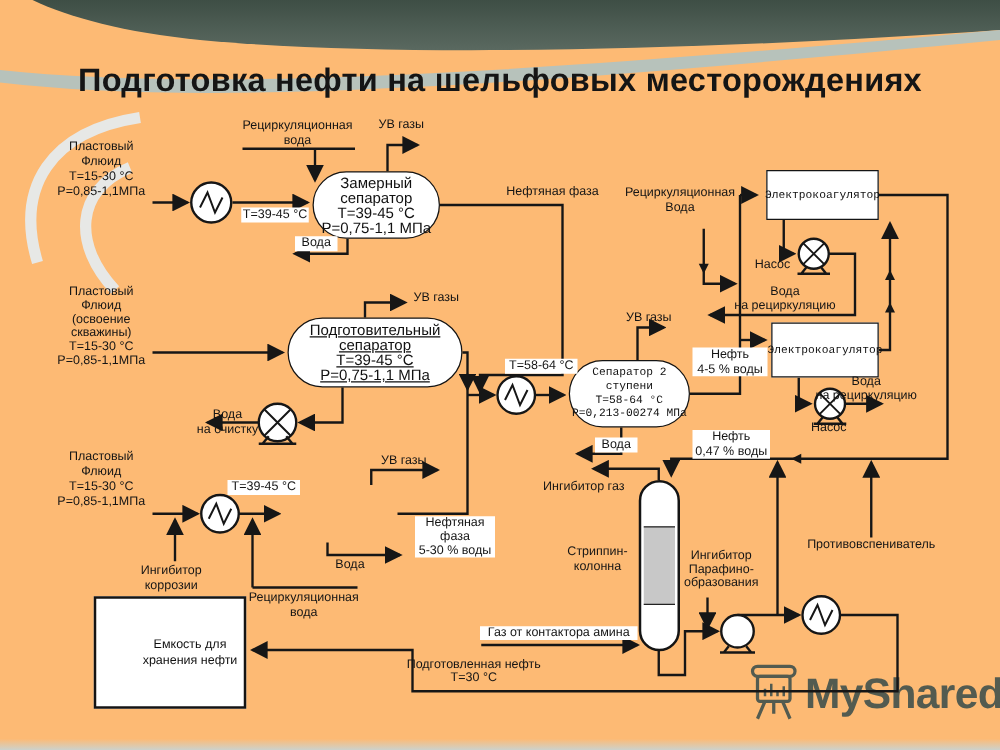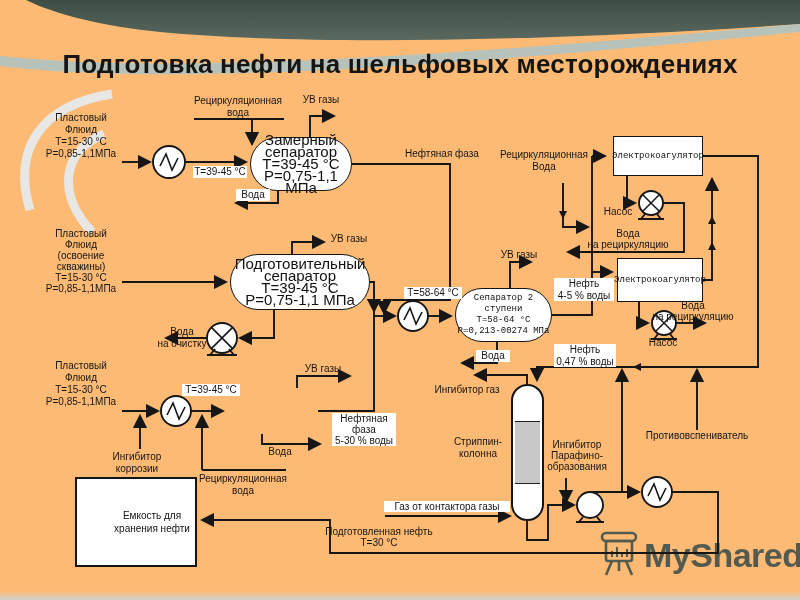--- a/index.html
+++ b/index.html
@@ -15,21 +15,21 @@
   
   .lbl{position:absolute;font-size:10px;line-height:11.5px;color:#151515;
        text-align:center;white-space:pre-line;z-index:4;}
   .s{font-size:10px;line-height:11px;}
   .lh12{line-height:12px;}
   .bgw{background:#fff;}
   
   .vessel{position:absolute;box-sizing:border-box;background:#fff;border:1.9px solid #141414;
           display:flex;flex-direction:column;align-items:center;justify-content:center;
           text-align:center;z-index:3;color:#111;}
-  .vessel .vl{font-size:15px;line-height:12px;white-space:pre-line;}
+  .vessel .vl{font-size:12px;line-height:12px;white-space:pre-line;}
   .vessel .xsv{font-size:9px;line-height:11px;font-family:Liberation Mono, monospace;}
   #tank .vl{font-size:10px;line-height:13px;margin-left:32px;}
   
   #column{position:absolute;left:511px;top:384px;width:33px;height:137px;box-sizing:border-box;
           border:2px solid #141414;border-radius:17px;background:#fff;z-index:3;}
   #column-fill{position:absolute;left:2px;right:2px;top:35px;height:61px;background:#c8c8c8;
           border-top:1.5px solid #222;border-bottom:1.5px solid #222;}
   
   #brand{position:absolute;left:600px;top:530px;z-index:1;display:flex;align-items:flex-start;
          gap:4px;text-decoration:none;color:#45544d;opacity:.92;}
@@ -184,21 +184,21 @@
         <path d="M579,522 L583,517 M601,522 L597,517 M576,522 H604"></path>
       </g>
     </g>
   </svg>
 
   <div class="vessel" style="left:250px;top:137px;width:102px;height:54px;border-radius:27px;">
     <div class="vl">Замерный сепаратор</div>
     <div class="vl">Т=39-45 °С</div>
     <div class="vl">Р=0,75-1,1 МПа</div>
   </div>
-  <div class="vessel" style="left:230px;top:254px;width:140px;height:56px;border-radius:28px;">
+  <div class="vessel" style="left:230px;top:254px;width:140px;height:56px;border-radius:28px;text-decoration:underline;">
     <div class="vl">Подготовительный сепаратор</div>
     <div class="vl">Т=39-45 °С</div>
     <div class="vl">Р=0,75-1,1 МПа</div>
   </div>
   <div class="vessel" style="left:455px;top:288px;width:97px;height:54px;border-radius:27px;">
     <div class="vl xsv">Сепаратор 2 ступени</div>
     <div class="vl xsv">Т=58-64 °С</div>
     <div class="vl xsv">Р=0,213-00274 МПа</div>
   </div>
   <div class="vessel" style="left:613px;top:136px;width:90px;height:40px;">
@@ -259,21 +259,21 @@
 Вода</div>
   <div class="lbl s" style="left:597px;top:206px;width:42px;">Насос</div>
   <div class="lbl s" style="left:584px;top:228px;width:88px;">Вода
 на рециркуляцию</div>
   <div class="lbl s" style="left:640px;top:337px;width:46px;">Насос</div>
   <div class="lbl s" style="left:648px;top:300px;width:90px;">Вода
 на рециркуляцию</div>
   <div class="lbl s" style="left:642px;top:430px;width:110px;">Противовспениватель</div>
   <div class="lbl" style="left:448px;top:436px;width:60px;">Стриппин-
 колонна</div>
-  <div class="lbl s bgw" style="left:384px;top:501px;width:126px;">Газ от контактора газы</div>
+  <div class="lbl s bgw" style="left:384px;top:501px;width:126px;">Газ от контактора амина</div>
   <div class="lbl s" style="left:543px;top:439px;width:68px;">Ингибитор
 Парафино-
 образования</div>
   <div class="lbl s" style="left:322px;top:526px;width:114px;">Подготовленная нефть
 Т=30 °С</div>
 
   <div id="bottomstrip"></div>
 </div>
 
 </body></html>

